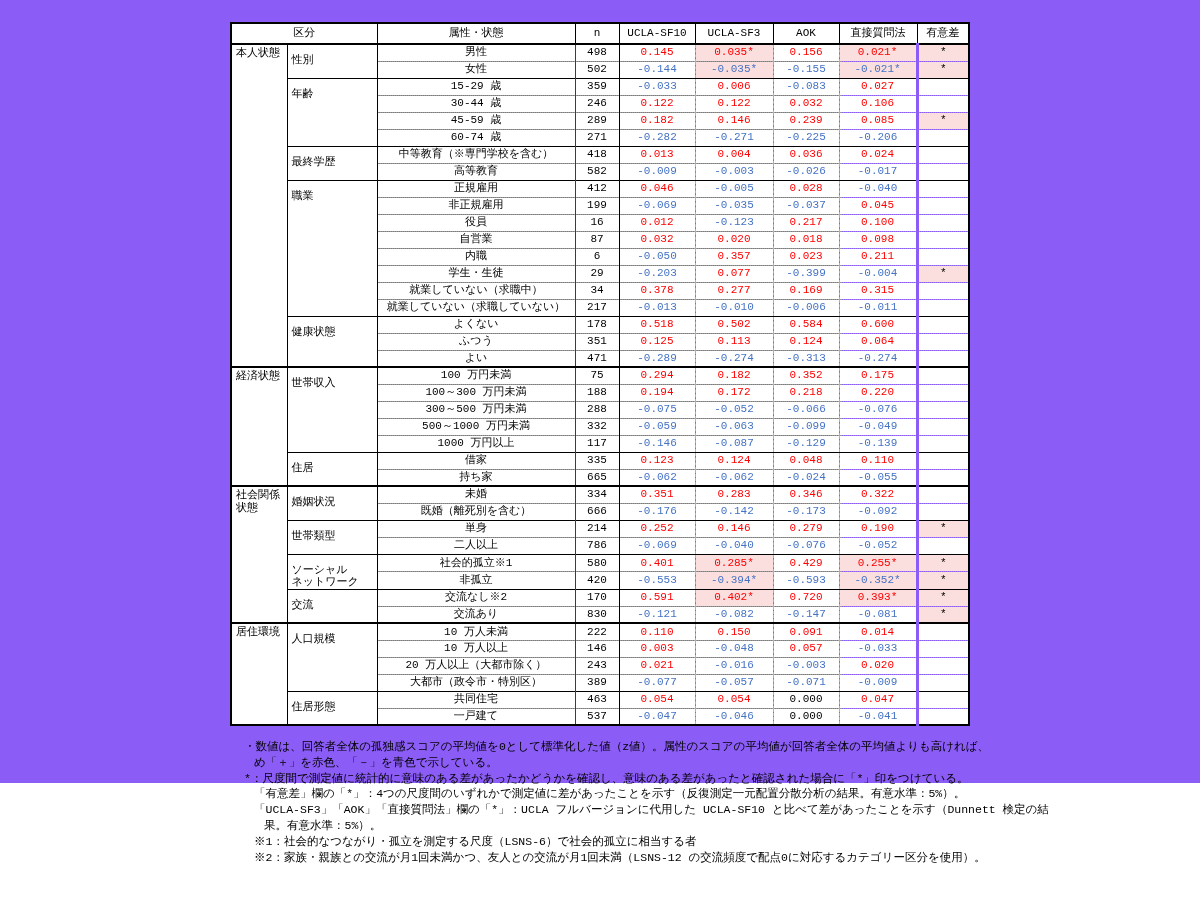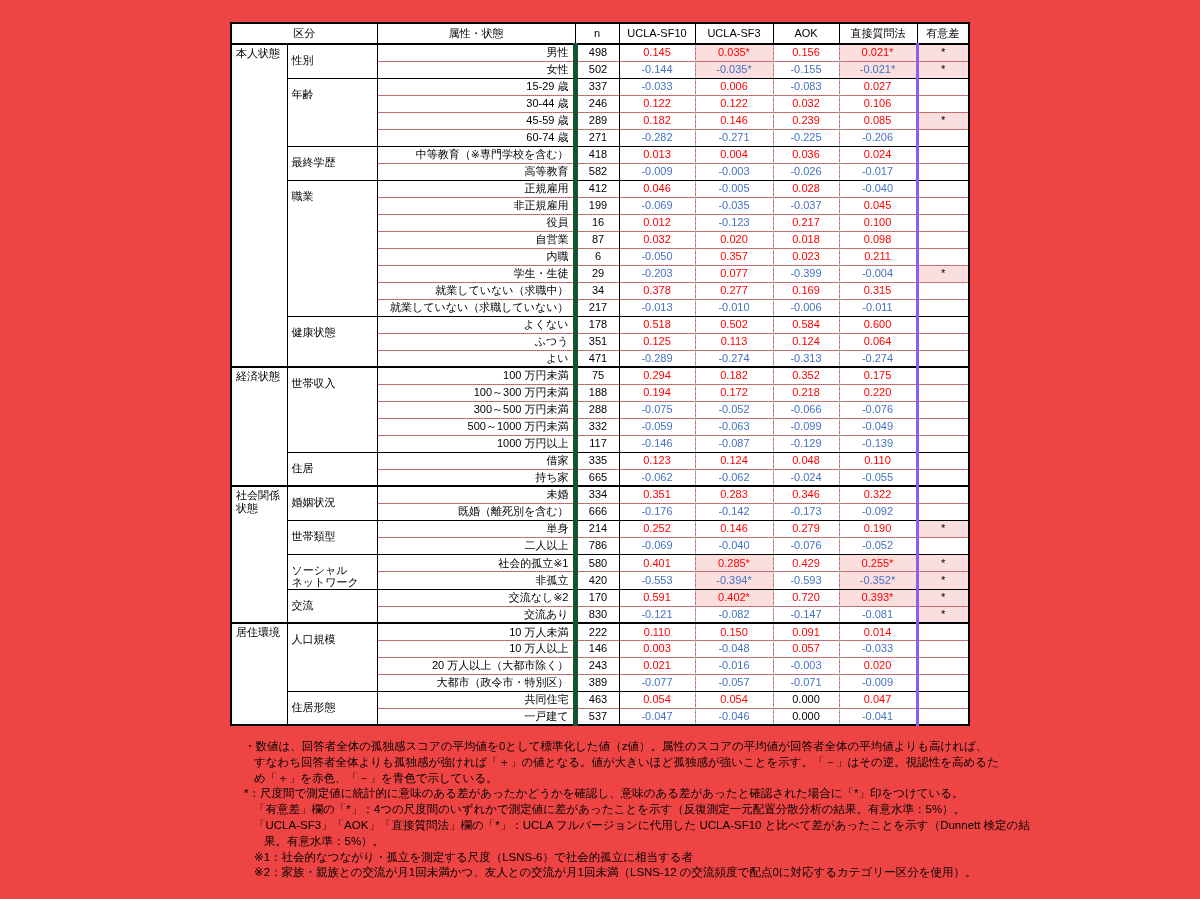--- a/index.html
+++ b/index.html
@@ -1,34 +1,34 @@
 <!DOCTYPE html>
 <html style="--pos: #ff0000; --neg: #4472c4; --hl: #fbdede;"><head>
 <meta charset="utf-8">
 <style>
   html,body{margin:0;padding:0;background:#fff;}
   body{width:1200px;height:899px;overflow:hidden;
        font-family:"Liberation Sans","DejaVu Sans",sans-serif;color:#000;}
-  .page{position:relative;width:1200px;height:899px;background:#ef4444;}
+  .page{position:relative;width:1200px;height:783px;background:#8b5cf6;font-family:Liberation Mono, monospace;}
 
   table.main{position:absolute;left:230px;top:22px;border-collapse:collapse;
              table-layout:fixed;border:2px solid #000;}
   th,td{font-size:11px;line-height:1.15;padding:0 4px;overflow:hidden;}
   thead th{height:19px;border:1px solid #000;border-bottom:1.5px solid #000;
            font-weight:normal;text-align:center;vertical-align:middle;background:#fff;}
   tbody tr{height:17px;}
   tbody td{border-top:1px dotted #9a9a9a;vertical-align:middle;background:#fff;}
   tr.sub-start td{border-top:1px solid #000;}
   tr.group-start td{border-top:2px solid #000;margin-top:40px;}
 
   td.cat{border-right:1px solid #000;vertical-align:top;padding-top:2px;
          white-space:pre-line;text-align:left;}
   td.sub{border-right:1px solid #000;vertical-align:top;padding-top:9px;
          white-space:pre-line;text-align:left;}
-  td.attr{border-right:5px solid #14532d;text-align:right;white-space:nowrap;}
+  td.attr{border-right:1px solid #14532d;text-align:center;white-space:nowrap;}
   td.ncol{border-right:1px solid #000;text-align:center;}
   td.num{text-align:center;white-space:nowrap;}
   td.vdash{border-right:1px dashed #b0b0b0;}
   td.vsolid{border-right:3px solid #8b5cf6;}
   td.sig{text-align:center;}
   td.pos{color:var(--pos,#ff0000);}
   td.neg{color:var(--neg,#4472c4);}
   td.zero{color:#000;}
   td.pink{background:var(--hl,#fbdede);}
 
@@ -85,21 +85,21 @@
           <td class="ncol">502</td>
           <td class="num neg vdash">-0.144</td>
           <td class="num neg vdash pink">-0.035*</td>
           <td class="num neg vdash">-0.155</td>
           <td class="num neg vsolid pink">-0.021*</td>
           <td class="sig pink">*</td>
         </tr>
         <tr class="sub-start">
           <td class="sub" rowspan="4">年齢</td>
           <td class="attr">15-29 歳</td>
-          <td class="ncol">337</td>
+          <td class="ncol">359</td>
           <td class="num neg vdash">-0.033</td>
           <td class="num pos vdash">0.006</td>
           <td class="num neg vdash">-0.083</td>
           <td class="num pos vsolid">0.027</td>
           <td class="sig"></td>
         </tr>
         <tr>
           <td class="attr">30-44 歳</td>
           <td class="ncol">246</td>
           <td class="num pos vdash">0.122</td>
@@ -446,21 +446,20 @@
           <td class="num neg vdash">-0.046</td>
           <td class="num zero vdash">0.000</td>
           <td class="num neg vsolid">-0.041</td>
           <td class="sig"></td>
         </tr>
       </tbody>
   </table>
 
   <div class="footnotes">
       <div class="fn-line ind-0">・数値は、回答者全体の孤独感スコアの平均値を0として標準化した値（z値）。属性のスコアの平均値が回答者全体の平均値よりも高ければ、</div>
-      <div class="fn-line ind-1">すなわち回答者全体よりも孤独感が強ければ「＋」の値となる。値が大きいほど孤独感が強いことを示す。「－」はその逆。視認性を高めるた</div>
       <div class="fn-line ind-1">め「＋」を赤色、「－」を青色で示している。</div>
       <div class="fn-line ind-0">*：尺度間で測定値に統計的に意味のある差があったかどうかを確認し、意味のある差があったと確認された場合に「*」印をつけている。</div>
       <div class="fn-line ind-1">「有意差」欄の「*」：4つの尺度間のいずれかで測定値に差があったことを示す（反復測定一元配置分散分析の結果。有意水準：5%）。</div>
       <div class="fn-line ind-1">「UCLA-SF3」「AOK」「直接質問法」欄の「*」：UCLA フルバージョンに代用した UCLA-SF10 と比べて差があったことを示す（Dunnett 検定の結</div>
       <div class="fn-line ind-2">果。有意水準：5%）。</div>
       <div class="fn-line ind-1">※1：社会的なつながり・孤立を測定する尺度（LSNS-6）で社会的孤立に相当する者</div>
       <div class="fn-line ind-1">※2：家族・親族との交流が月1回未満かつ、友人との交流が月1回未満（LSNS-12 の交流頻度で配点0に対応するカテゴリー区分を使用）。</div>
     </div>
 
 </div>

